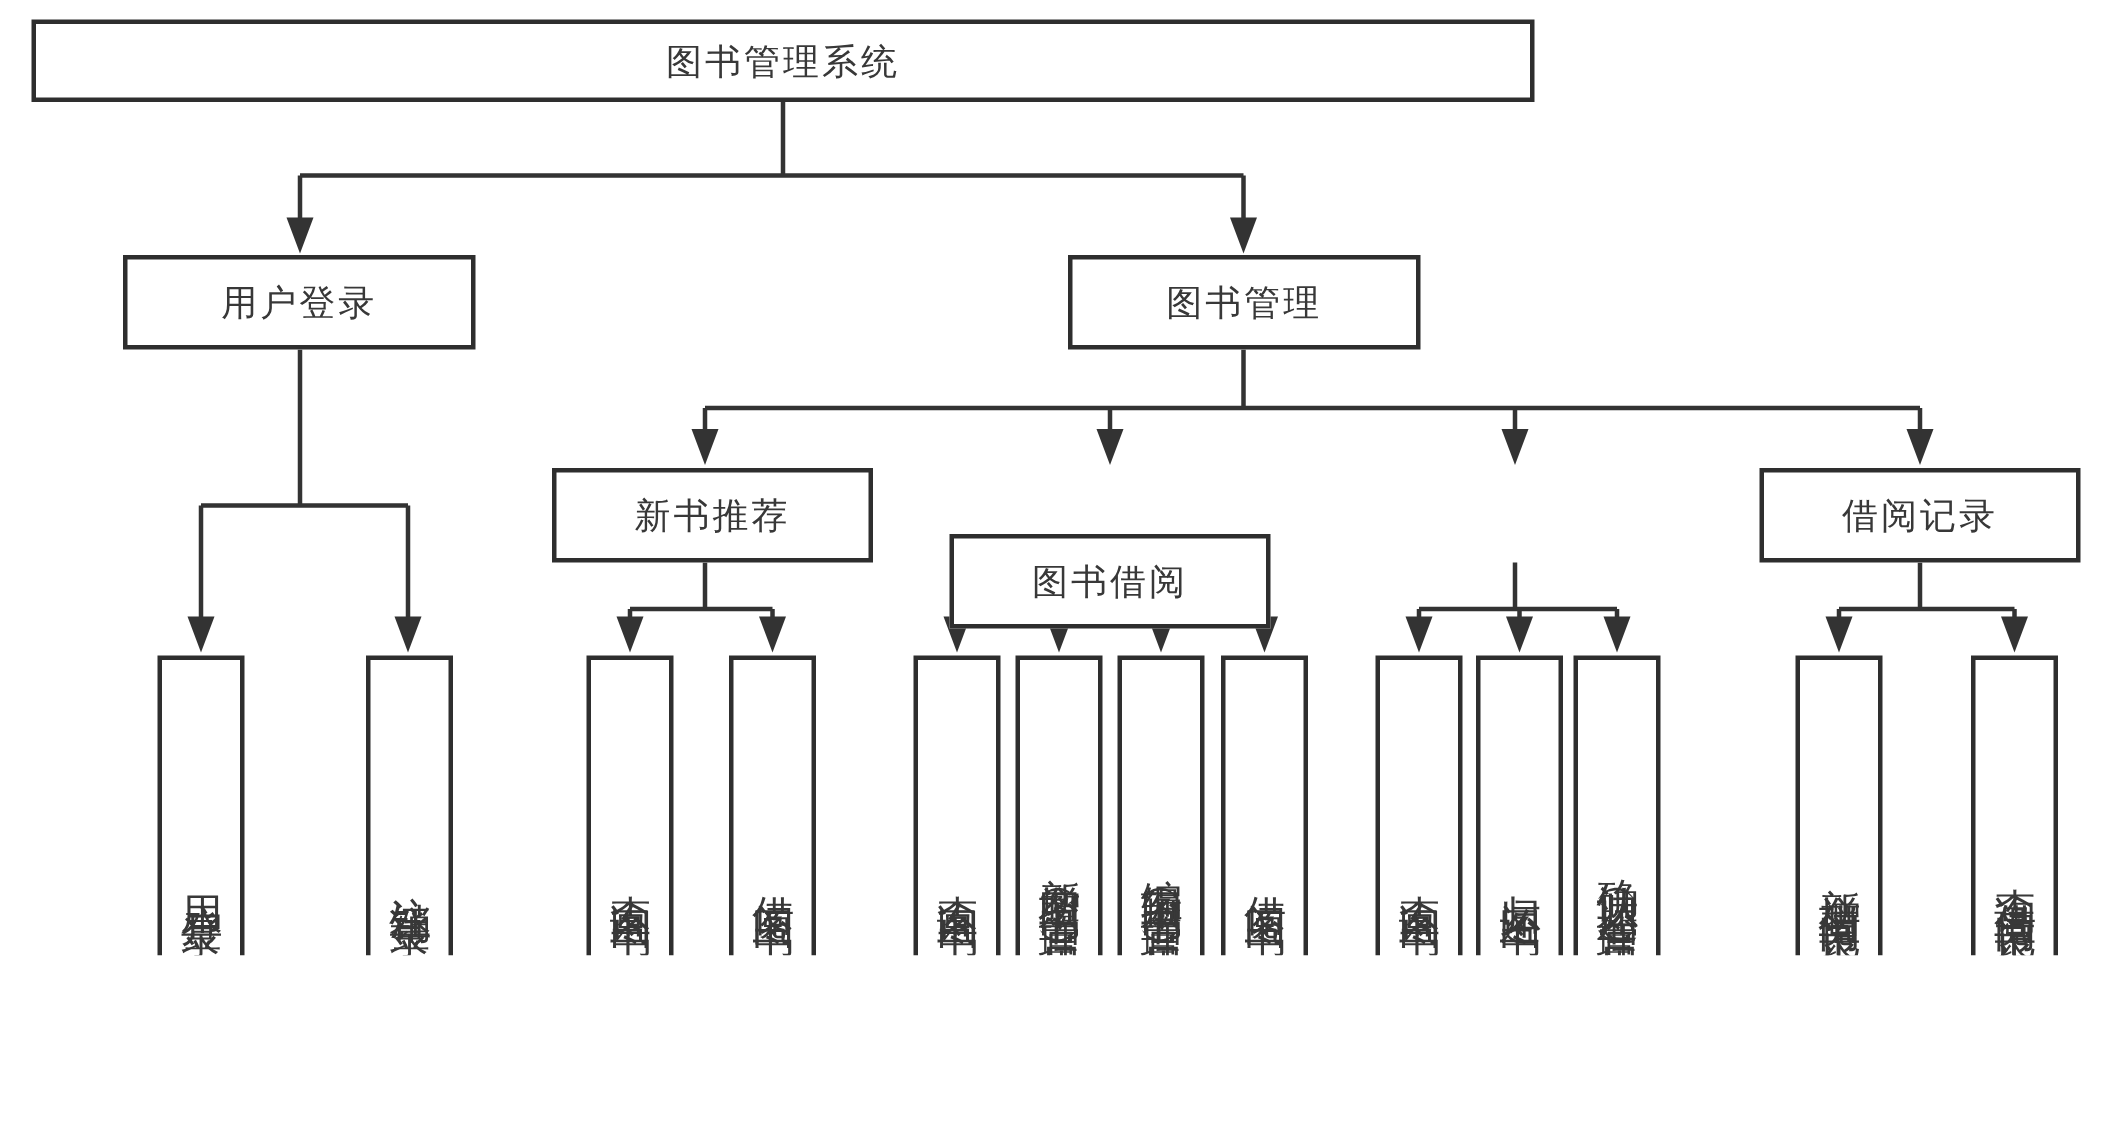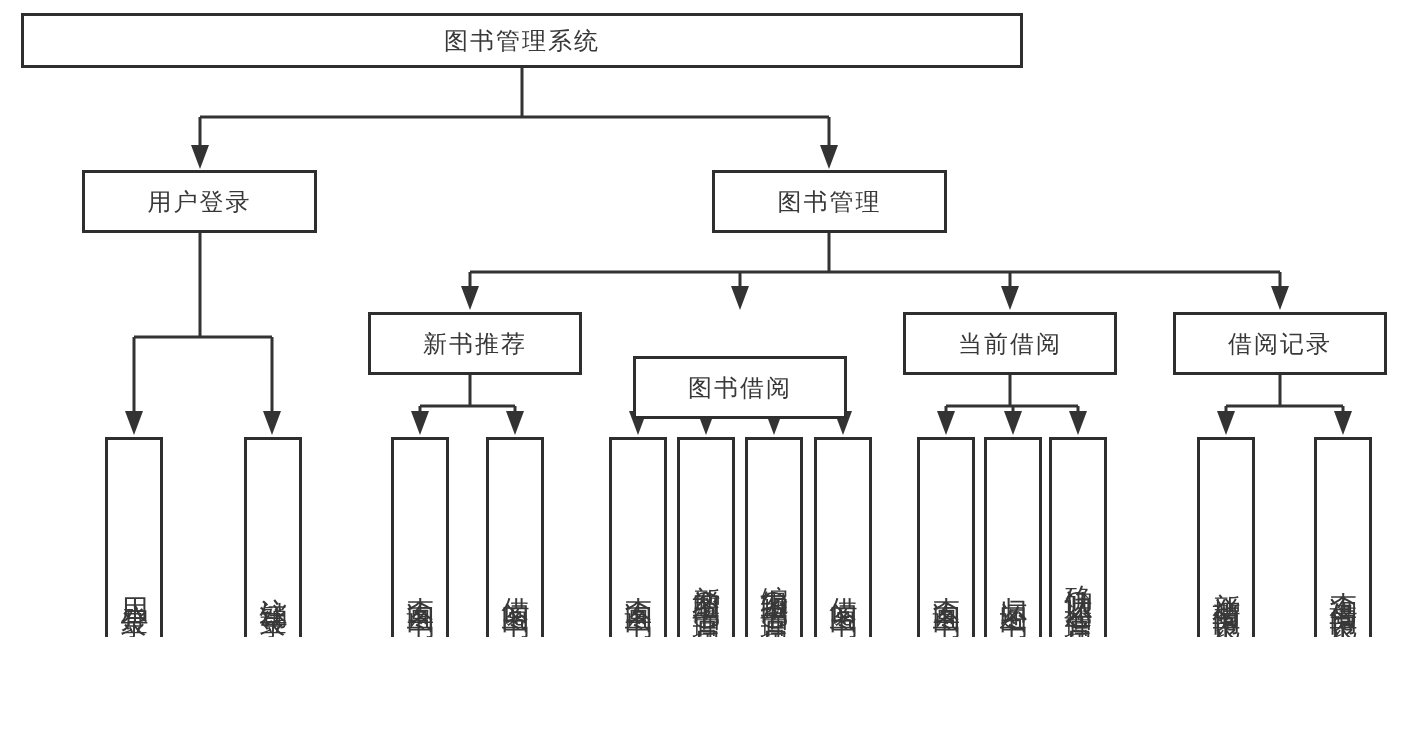--- a/index.html
+++ b/index.html
@@ -91,21 +91,20 @@
     </g>
   </svg>
 
   <div class="box hbox" style="left:21px;top:13px;width:1002px;height:55px;">图书管理系统</div>
 
   <div class="box hbox" style="left:82px;top:170px;width:235px;height:63px;">用户登录</div>
   <div class="box hbox" style="left:712px;top:170px;width:235px;height:63px;text-align:right;">图书管理</div>
 
   <div class="box hbox" style="left:368px;top:312px;width:214px;height:63px;">新书推荐</div>
   <div class="box hbox" style="left:633px;top:312px;width:214px;height:63px;margin-top:44px;">图书借阅</div>
-  <div class="box hbox" style="left:903px;top:312px;width:214px;height:63px;">当前借阅</div>
   <div class="box hbox" style="left:1173px;top:312px;width:214px;height:63px;">借阅记录</div>
 
   <div class="box vbox" style="left:105px;">用户登录</div>
   <div class="box vbox" style="left:244px;">注销登录</div>
 
   <div class="box vbox" style="left:391px;">查询图书</div>
   <div class="box vbox" style="left:486px;">借阅图书</div>
 
   <div class="box vbox" style="left:609px;">查询图书</div>
   <div class="box vbox" style="left:677px;">新增图书（管理员）</div>

